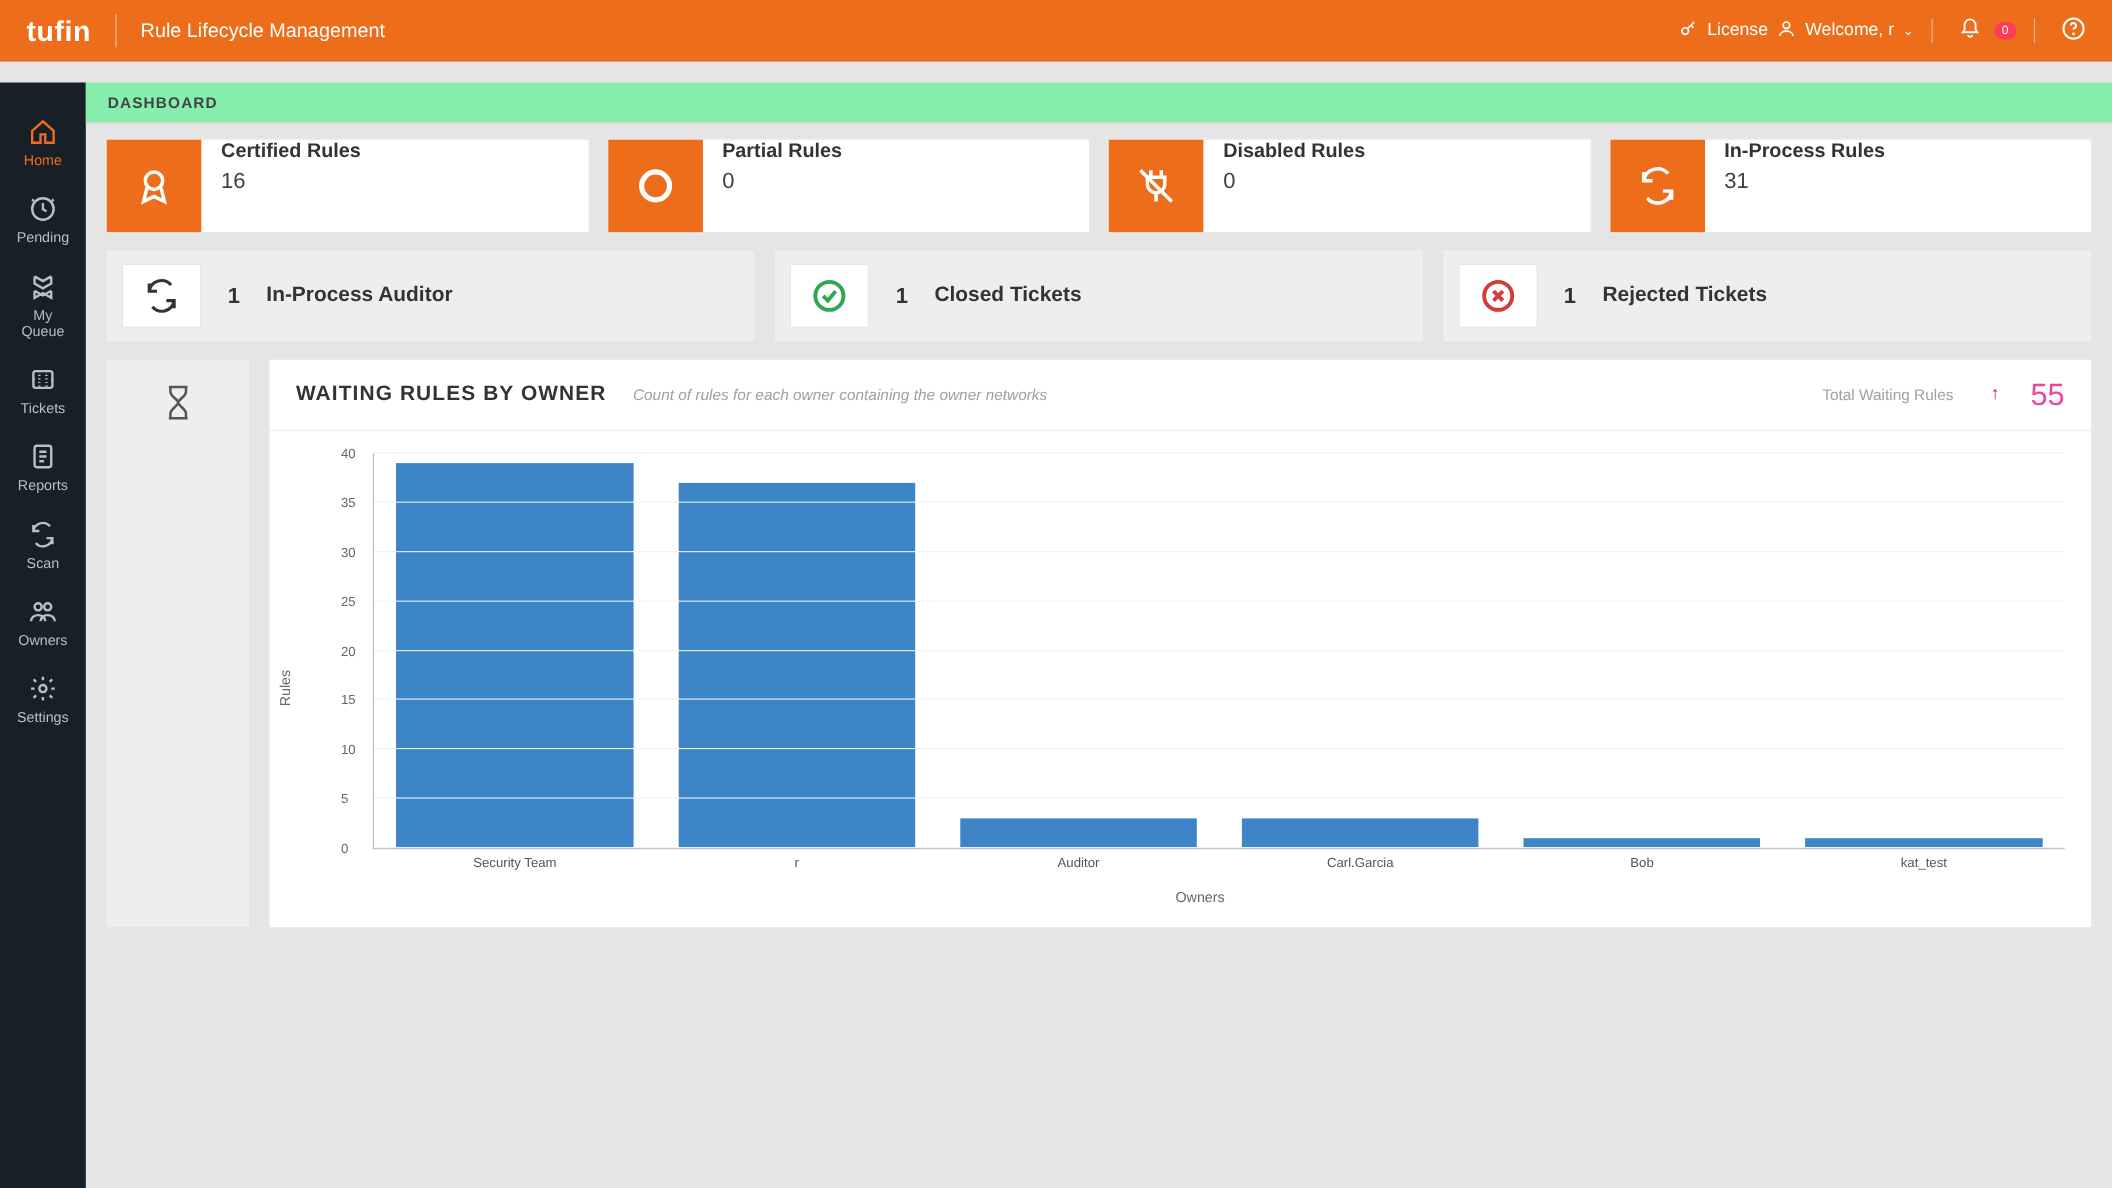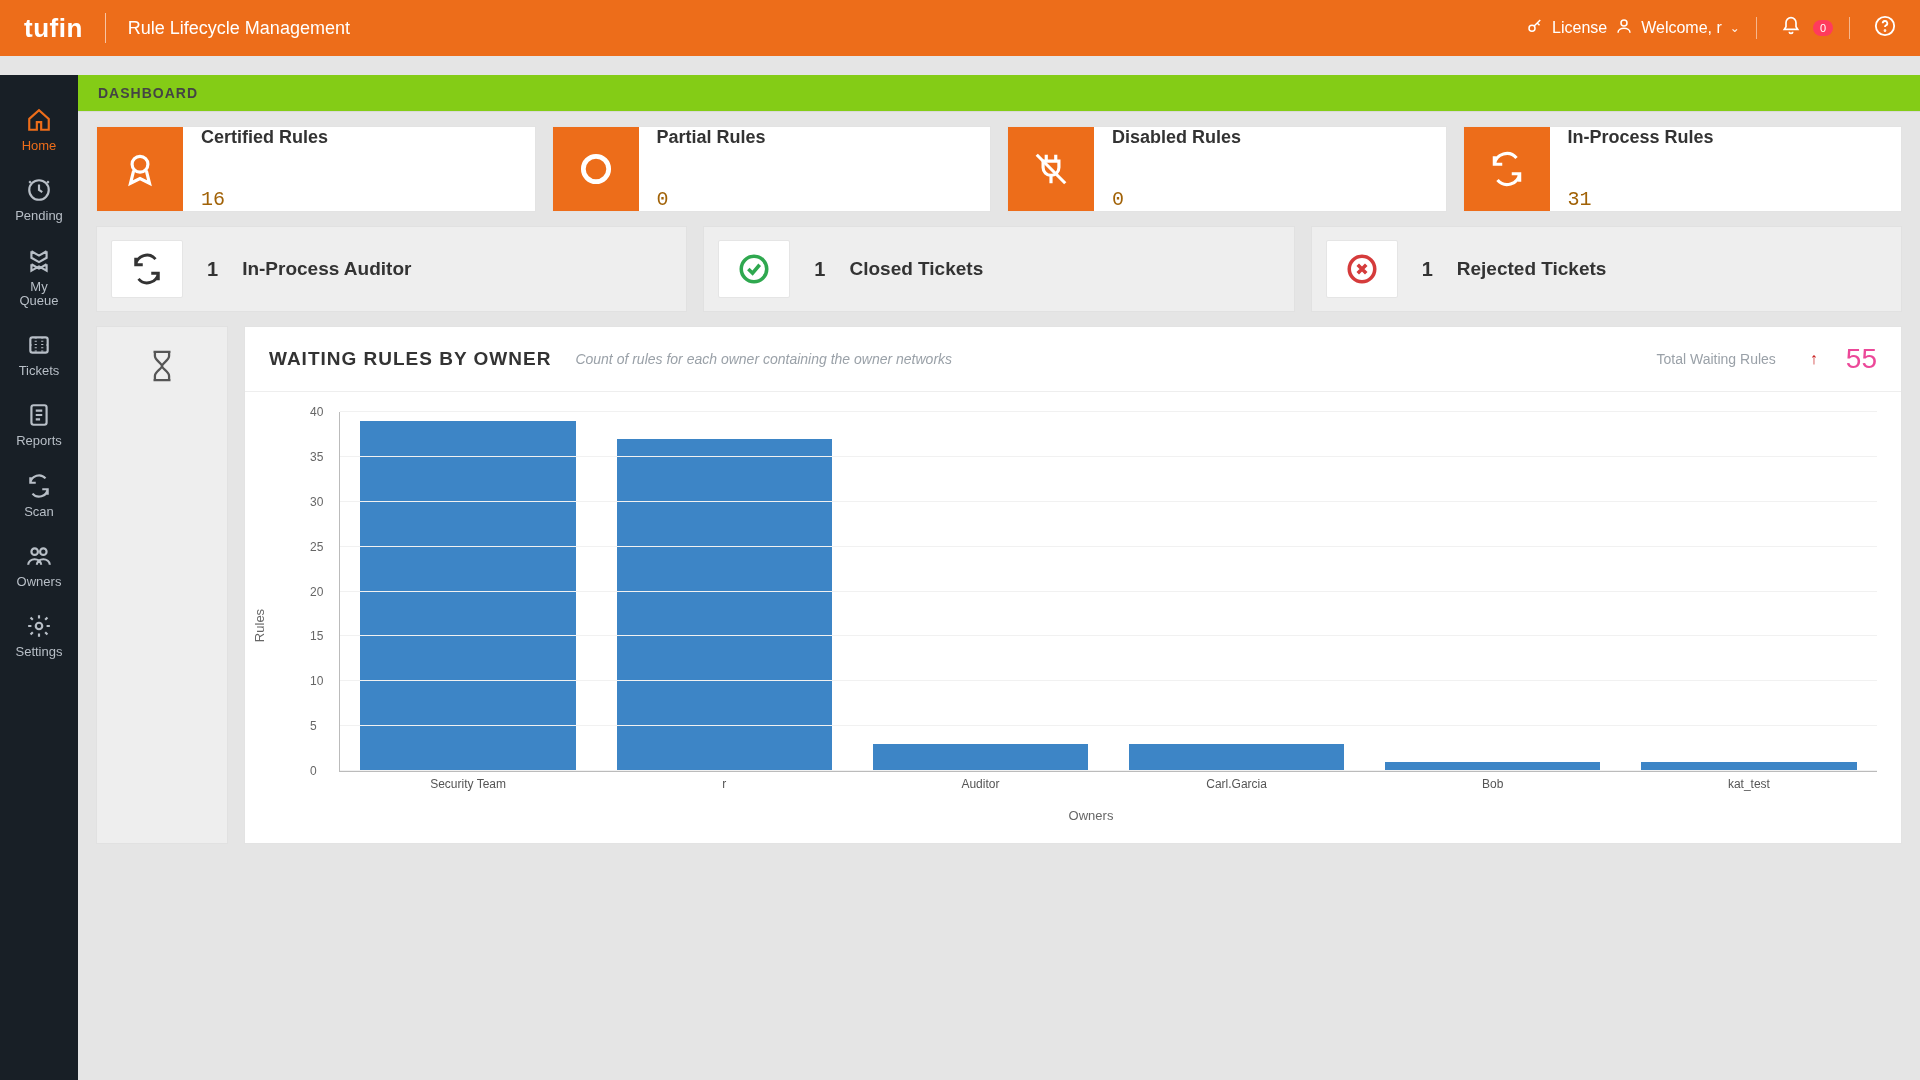--- a/index.html
+++ b/index.html
@@ -22,31 +22,31 @@
 
   
   .sidebar { width: 78px; background: #181f26; color: #b8bfc7; display: flex; flex-direction: column; padding-top: 20px; }
   .side-item { width: 100%; display: flex; flex-direction: column; align-items: center; gap: 6px; padding: 12px 0; font-size: 13px; cursor: pointer; }
   .side-item.active { color: #ED6D1A; }
   .side-item svg { width: 26px; height: 26px; display:block; }
   .side-item .lbl { font-size: 13px; text-align:center; line-height:1.1; }
 
   
   .main { flex: 1; display: flex; flex-direction: column; min-width: 0; }
-  .crumb { background: #84cc16; border-bottom: 1px solid #d9d9d9; padding: 10px 20px; font-size: 14px; font-weight: bold; letter-spacing: 1px; color:#444; }
+  .crumb { background: #86efac; border-bottom: 1px solid #d9d9d9; padding: 10px 20px; font-size: 14px; font-weight: bold; letter-spacing: 1px; color:#444; }
   .content { padding: 14px 18px; display: flex; flex-direction: column; gap: 14px; }
 
   
   .cards { display: flex; gap: 16px; }
   .card { flex: 1; background: #fff; display: flex; border: 1px solid #e3e3e3; height: 86px; }
   .card .icon-sq { width: 86px; background: #ED6D1A; color: #fff; display: flex; align-items: center; justify-content: center; }
   .card .icon-sq svg { width: 38px; height: 38px; }
-  .card .txt { display: flex; flex-direction: column; justify-content: space-between; padding-left: 18px; }
+  .card .txt { display: flex; flex-direction: column; justify-content: flex-start; padding-left: 18px; }
   .card .txt .lbl { font-size: 18px; font-weight: 600; color: #333; }
-  .card .txt .num { font-size: 20px; margin-top: 6px; color: #a16207; font-family: Liberation Mono, monospace; }
+  .card .txt .num { font-size: 20px; margin-top: 6px; color: #404040; }
 
   
   .tickets { display: flex; gap: 16px; }
   .ticket { flex: 1; background: #eeeeee; border: 1px solid #e1e1e1; height: 86px; display: flex; align-items: center; gap: 24px; padding: 0 14px; }
   .ticket .ticon { width: 72px; background: #fff; height: 58px; border: 1px solid #e5e5e5; display: flex; align-items: center; justify-content: center; border-radius:2px; }
   .ticket .ticon svg { width: 34px; height: 34px; }
   .ticket .tnum { font-size: 20px; font-weight: bold; }
   .ticket .tlbl { font-size: 19px; font-weight: 600; }
 
   

